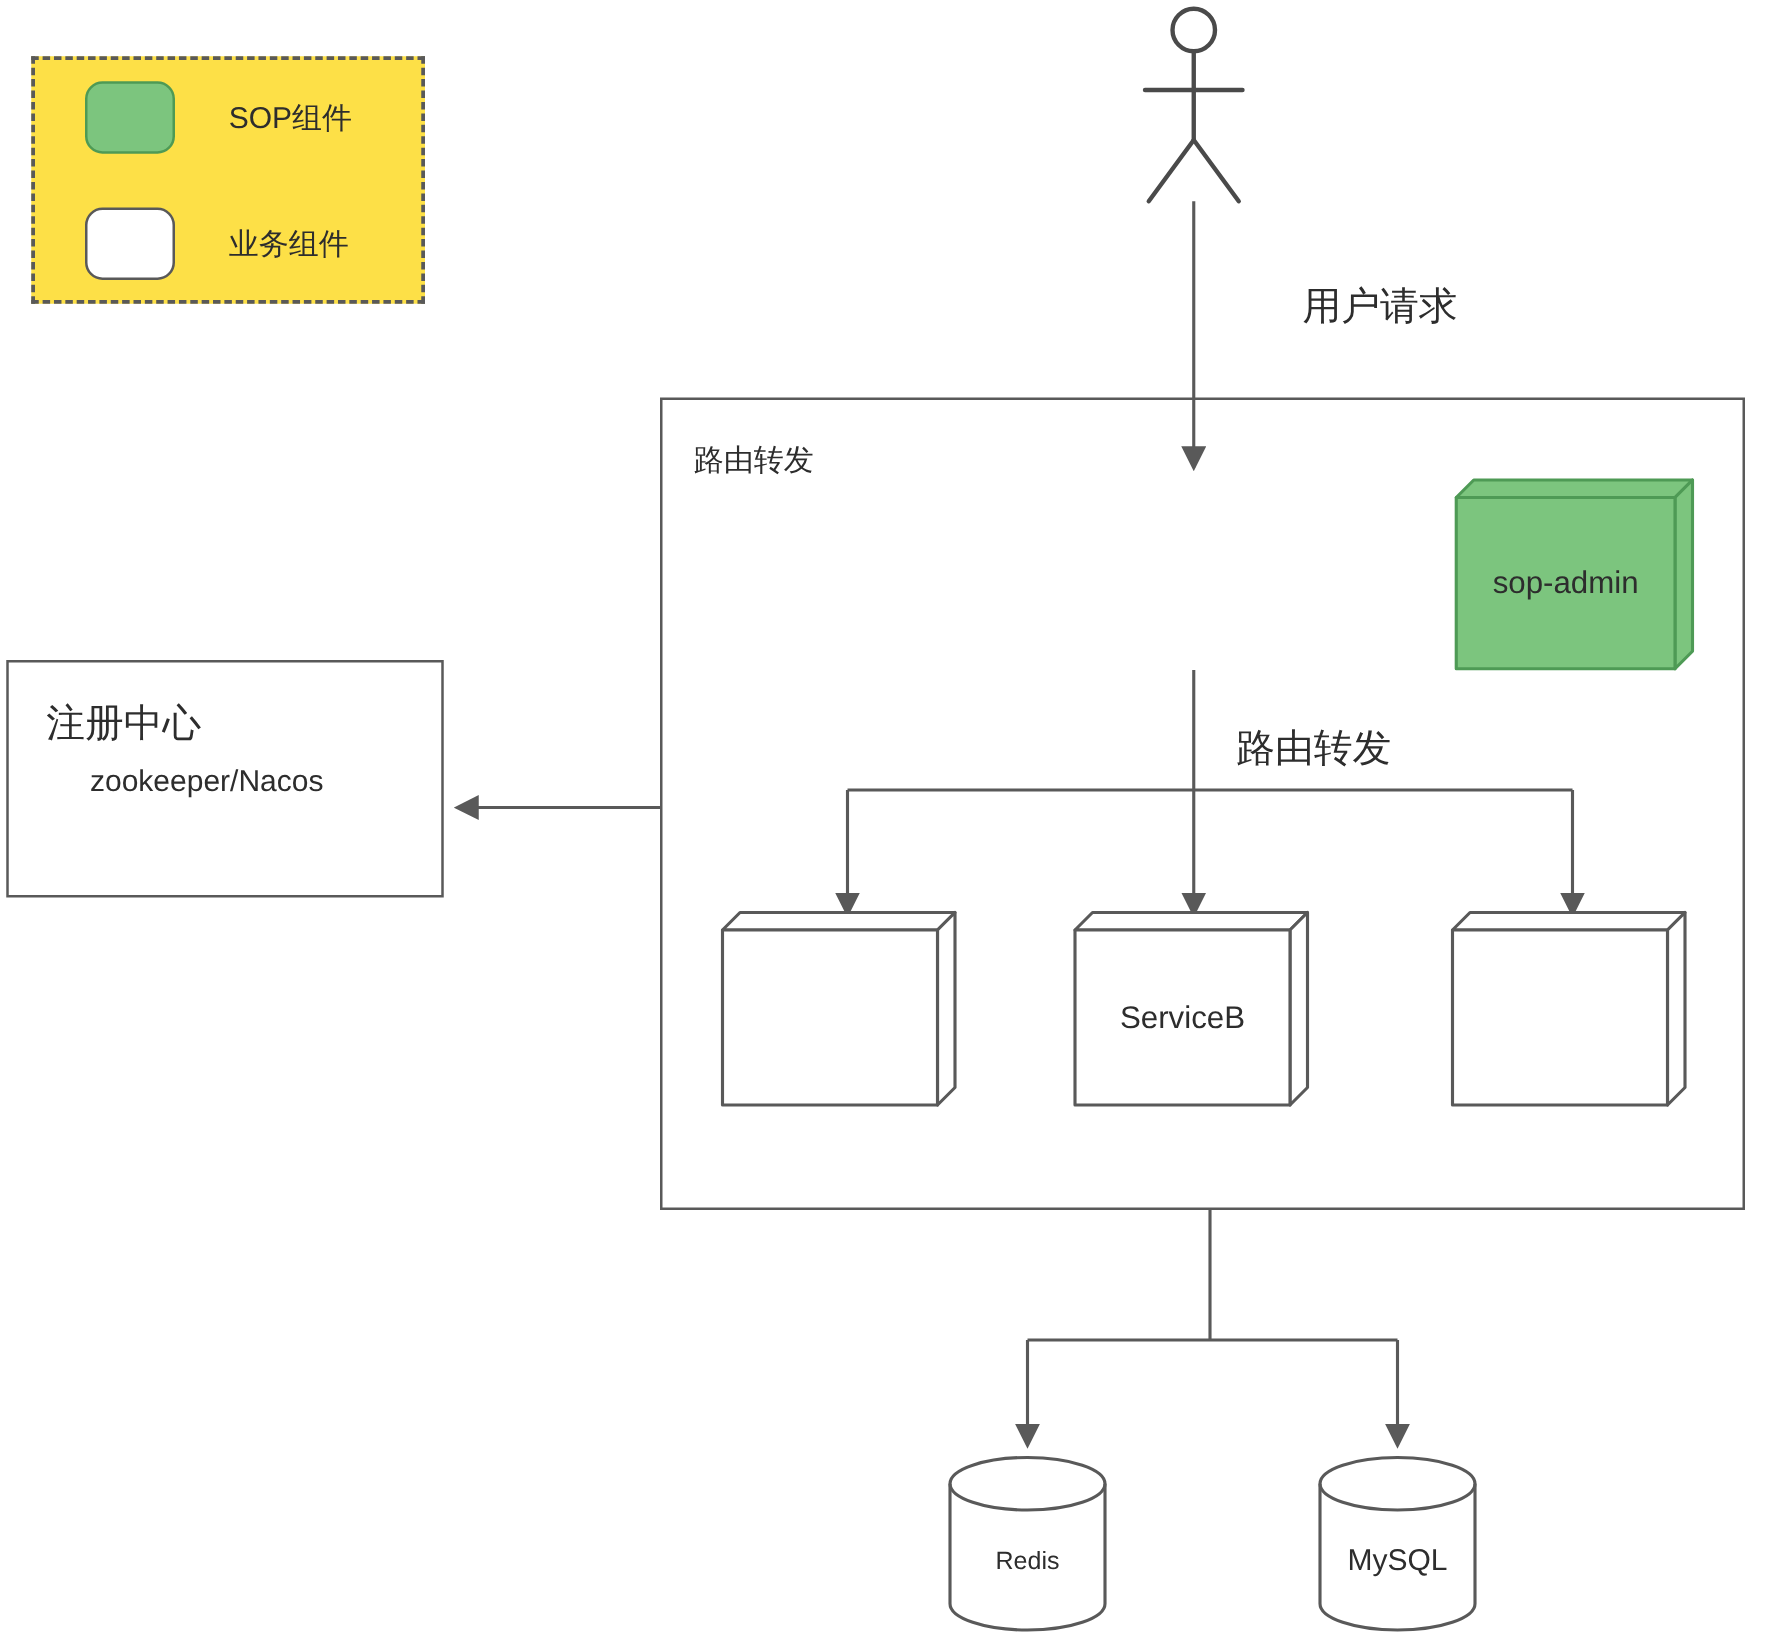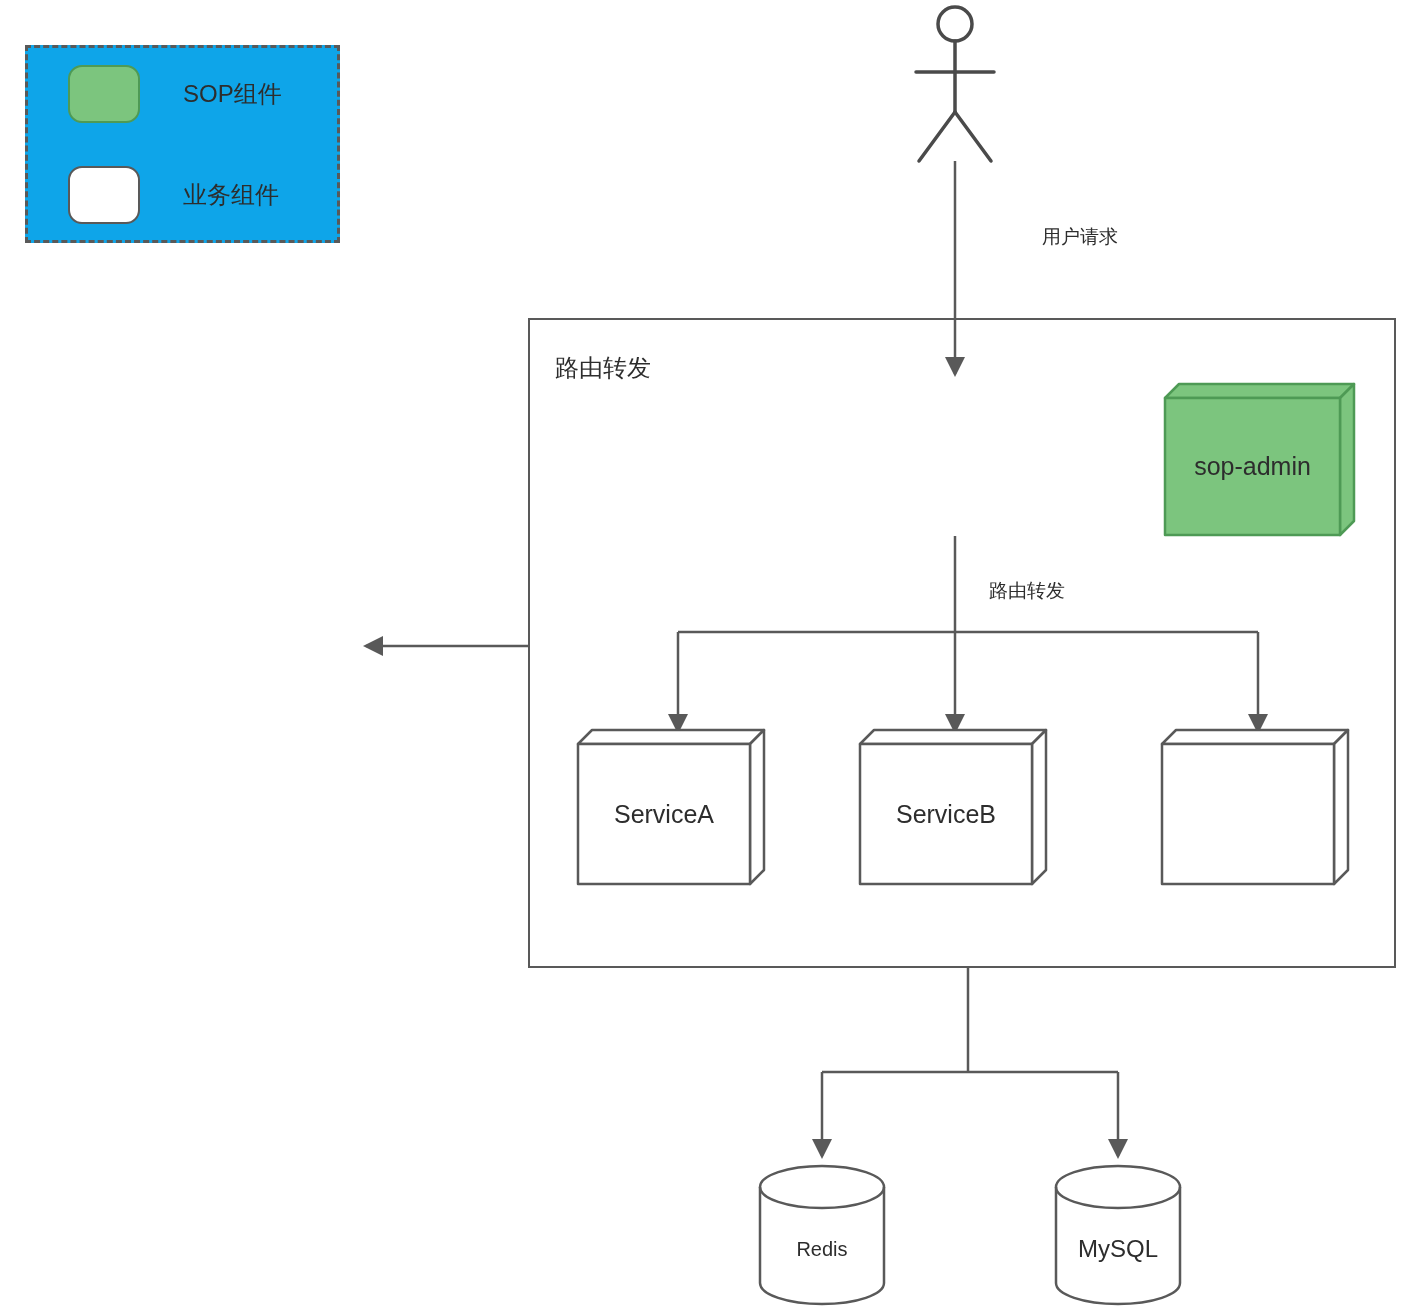--- a/index.html
+++ b/index.html
@@ -17,24 +17,24 @@
   }
   .layer { position: absolute; left: 0; top: 0; }
   .abs { position: absolute; }
   .flex-c {
     display: flex;
     align-items: center;
     justify-content: center;
     text-align: center;
   }
   .node-label { font-size: 25px; color: #2d2d2d; }
-  .small-label { font-size: 19px; color: #2d2d2d; white-space: nowrap; }
+  .small-label { font-size: 31px; color: #2d2d2d; white-space: nowrap; }
   .legend-box {
     border: 3px dashed #595959;
-    background: #0ea5e9;
+    background: #fde047;
     text-decoration: underline;
   }
   .swatch { border-radius: 14px; }
   .swatch-sop { background: #7cc57e; border: 2.5px solid #4e9a55; }
   .swatch-biz { background: #ffffff; border: 2.5px solid #595959; }
   .legend-label { font-size: 24px; color: #2d2d2d; display: flex; align-items: center; }
   .cluster-box {
     border: 2.5px solid #595959;
     background: transparent;
   }
@@ -131,24 +131,25 @@
   <div class="abs cluster-box" style="left:528px; top:318px; width:868px; height:650px;"></div>
   <div class="abs small-label" style="left:555px; top:352px; font-size:24px;">路由转发</div>
 
   <div class="abs small-label" style="left:1042px; top:224px;">用户请求</div>
   <div class="abs small-label" style="left:989px; top:578px;">路由转发</div>
 
 
   <div class="abs flex-c" style="left:1165px; top:398px; width:175px; height:137px;">
     <span class="node-label">sop-admin</span>
   </div>
-  <div class="abs flex-c" style="left:578px; top:744px; width:172px; height:140px;">
-    <span class="node-label">ServiceA</span>
-  </div>
   <div class="abs flex-c" style="left:860px; top:744px; width:172px; height:140px;">
     <span class="node-label">ServiceB</span>
   </div>
 
+  <div class="abs registry-box" style="left:5px; top:528px; width:350px; height:190px;">
+    <div class="abs small-label" style="left:30px; top:28px;">注册中心</div>
+    <div class="abs node-label" style="left:65px; top:82px; font-size:24px;">zookeeper/Nacos</div>
+  </div>
 
   <div class="abs flex-c node-label" style="left:760px; top:1232px; width:124px; height:34px; font-size:20px;">Redis</div>
   <div class="abs flex-c node-label" style="left:1056px; top:1232px; width:124px; height:34px; font-size:24px;">MySQL</div>
 
 </div>
 
 </body></html>

